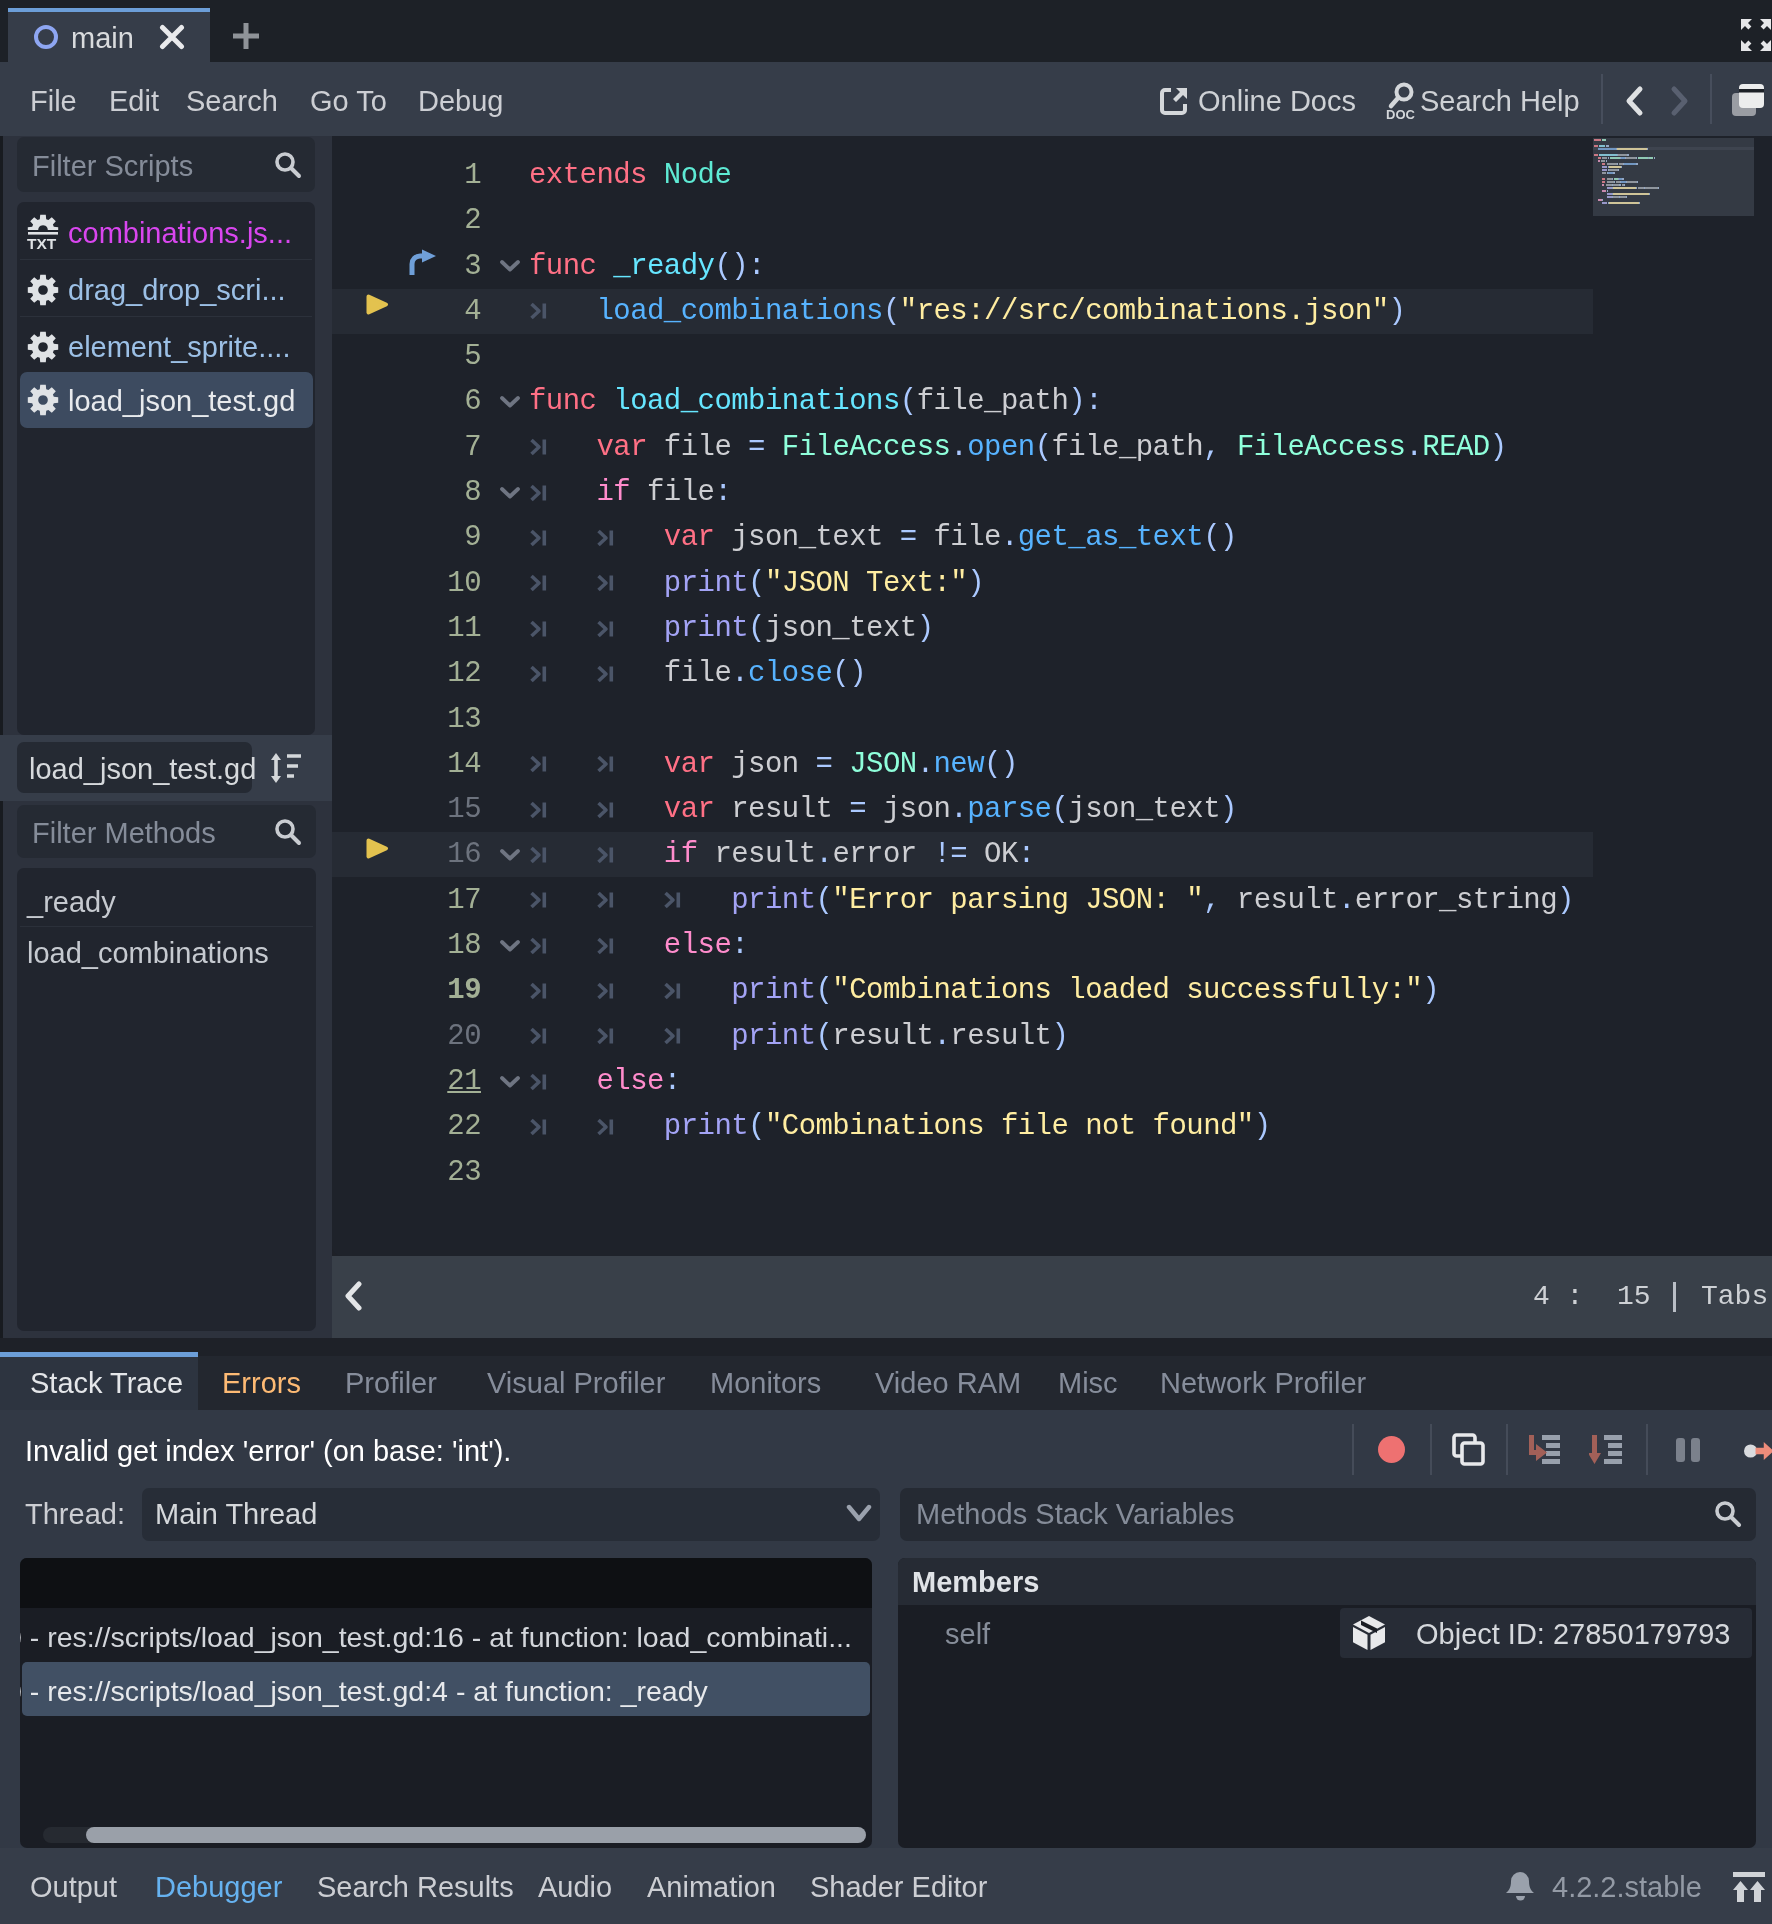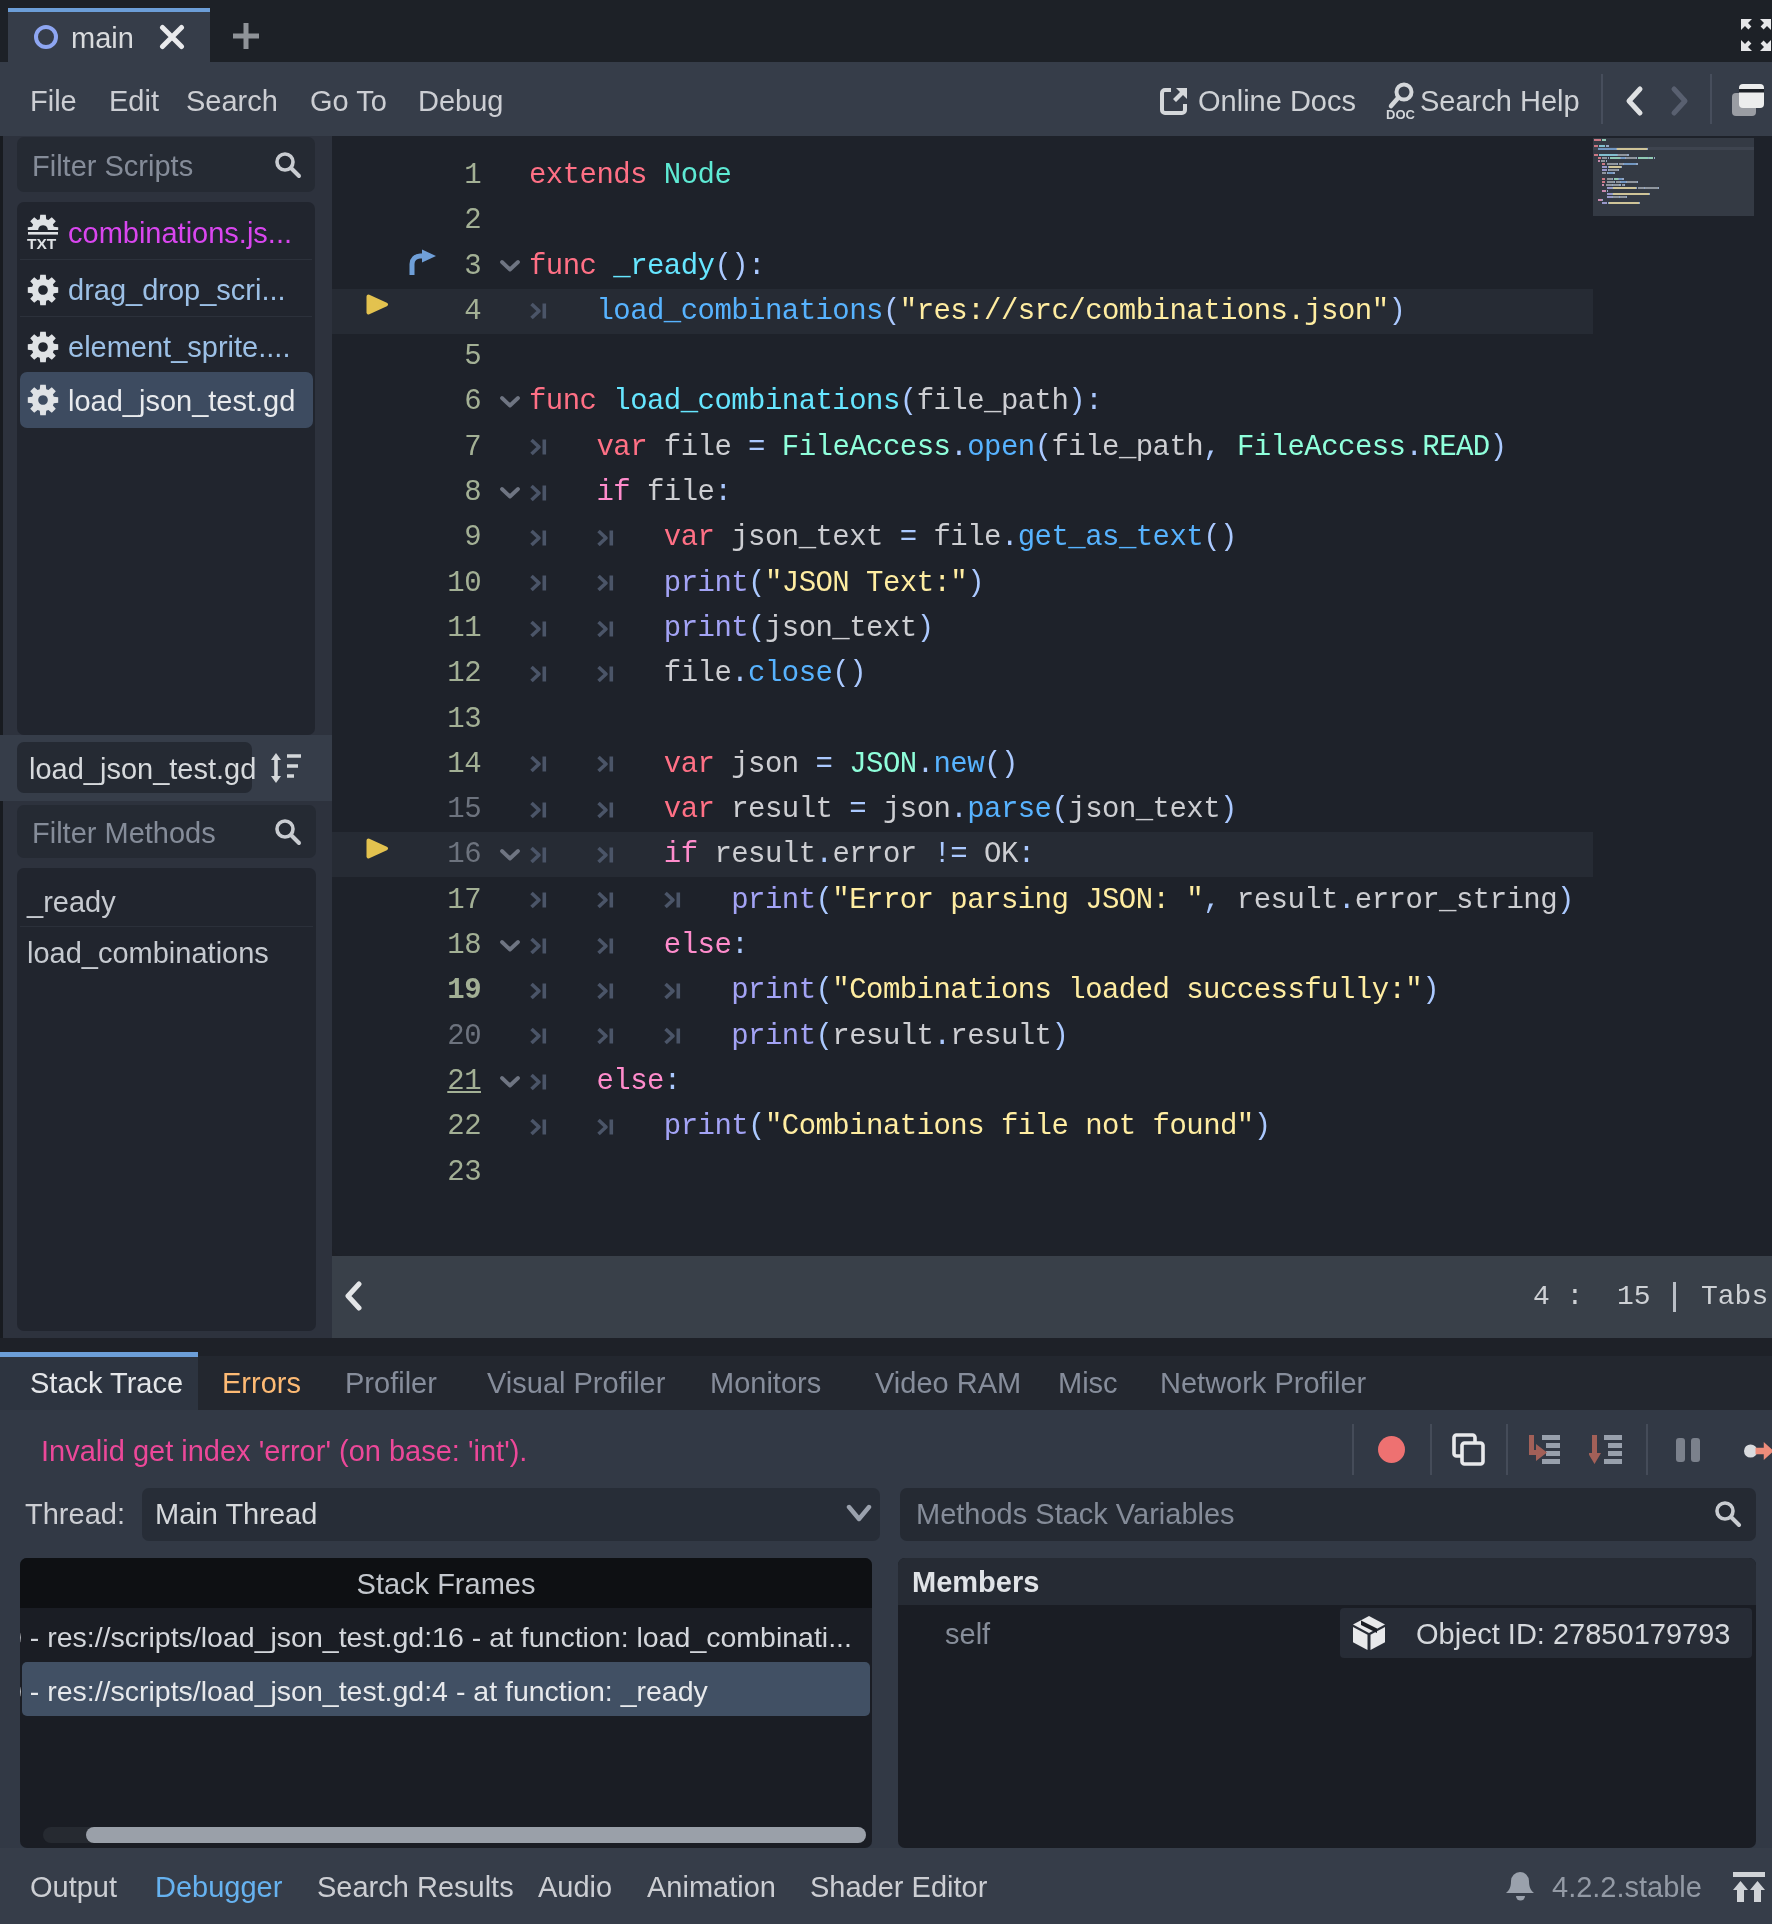--- a/index.html
+++ b/index.html
@@ -302,21 +302,21 @@
 <div class="abs ui" style="left:30px;top:1367px;color:#e4e6e9;">Stack Trace</div>
 <div class="abs ui" style="left:222px;top:1367px;color:#fdba74;">Errors</div>
 <div class="abs ui" style="left:345px;top:1367px;color:#868d9b;">Profiler</div>
 <div class="abs ui" style="left:487px;top:1367px;color:#868d9b;">Visual Profiler</div>
 <div class="abs ui" style="left:710px;top:1367px;color:#868d9b;">Monitors</div>
 <div class="abs ui" style="left:875px;top:1367px;color:#868d9b;">Video RAM</div>
 <div class="abs ui" style="left:1058px;top:1367px;color:#868d9b;">Misc</div>
 <div class="abs ui" style="left:1160px;top:1367px;color:#868d9b;">Network Profiler</div>
 
 <div class="abs" style="left:0;top:1410px;width:1772px;height:438px;background:#323945;"></div>
-<div class="abs ui" style="left:25px;top:1435px;color:#ec4899;margin-left:16px;">Invalid get index 'error' (on base: 'int').</div>
+<div class="abs ui" style="left:25px;top:1435px;color:#ffffff;">Invalid get index 'error' (on base: 'int').</div>
 
 <div class="abs" style="left:1352px;top:1424px;width:2px;height:51px;background:#454c59;"></div>
 <div class="abs" style="left:1430px;top:1424px;width:2px;height:51px;background:#454c59;"></div>
 <div class="abs" style="left:1506px;top:1424px;width:2px;height:51px;background:#454c59;"></div>
 <div class="abs" style="left:1646px;top:1424px;width:2px;height:51px;background:#454c59;"></div>
 <div class="abs" style="left:1378px;top:1436px;width:27px;height:27px;border-radius:50%;background:#ee7171;"></div>
 <svg class="abs" style="left:1452px;top:1433px;" width="33" height="33" viewBox="0 0 33 33">
     <rect x="2" y="2" width="21" height="21" rx="2.5" fill="none" stroke="#e8e9eb" stroke-width="3.6"></rect>
     <rect x="10" y="10" width="21" height="21" rx="2.5" fill="#323945" stroke="#e8e9eb" stroke-width="3.6"></rect>
   </svg>
@@ -353,21 +353,20 @@
   </svg>
 <div class="abs" style="left:900px;top:1488px;width:856px;height:53px;background:#252a33;border-radius:7px;"></div>
 <div class="abs ui" style="left:916px;top:1498px;color:#858c99;">Methods Stack Variables</div>
 <svg class="abs" style="left:1712px;top:1499px;" width="30" height="30" viewBox="0 0 30 30">
     <circle cx="13" cy="12" r="8" fill="none" stroke="#c9ccd1" stroke-width="3.6"></circle>
     <path d="M19 18 L27 26" stroke="#c9ccd1" stroke-width="4" stroke-linecap="round"></path>
   </svg>
 
 <div class="abs" style="left:20px;top:1558px;width:852px;height:290px;background:#1a1d24;border-radius:7px;overflow:hidden;">
   <div class="abs" style="left:0;top:0;width:852px;height:50px;background:#0e1013;"></div>
-  <div class="abs ui" style="left:0;top:10px;width:852px;text-align:center;color:#c3c7cd;">Stack Frames</div>
   <div class="abs ui" style="left:-14px;top:1620px;color:#d3d6db;"></div>
   <div class="abs" style="left:2px;top:104px;width:848px;height:54px;background:#415064;border-radius:5px;"></div>
   <div class="abs ui" style="left:-14px;top:63px;color:#d3d6db;font-size:28.5px;">0 - res://scripts/load_json_test.gd:16 - at function: load_combinati...</div>
   <div class="abs ui" style="left:-14px;top:117px;color:#e7e9ec;font-size:28.5px;">0 - res://scripts/load_json_test.gd:4 - at function: _ready</div>
   <div class="abs" style="left:23px;top:269px;width:823px;height:16px;background:#262a31;border-radius:8px;"></div>
   <div class="abs" style="left:66px;top:269px;width:780px;height:16px;background:#9aa0a9;border-radius:8px;"></div>
 </div>
 
 <div class="abs" style="left:898px;top:1558px;width:858px;height:290px;background:#1a1d24;border-radius:7px;overflow:hidden;">
   <div class="abs" style="left:0;top:0;width:858px;height:47px;background:#262b34;"></div>

